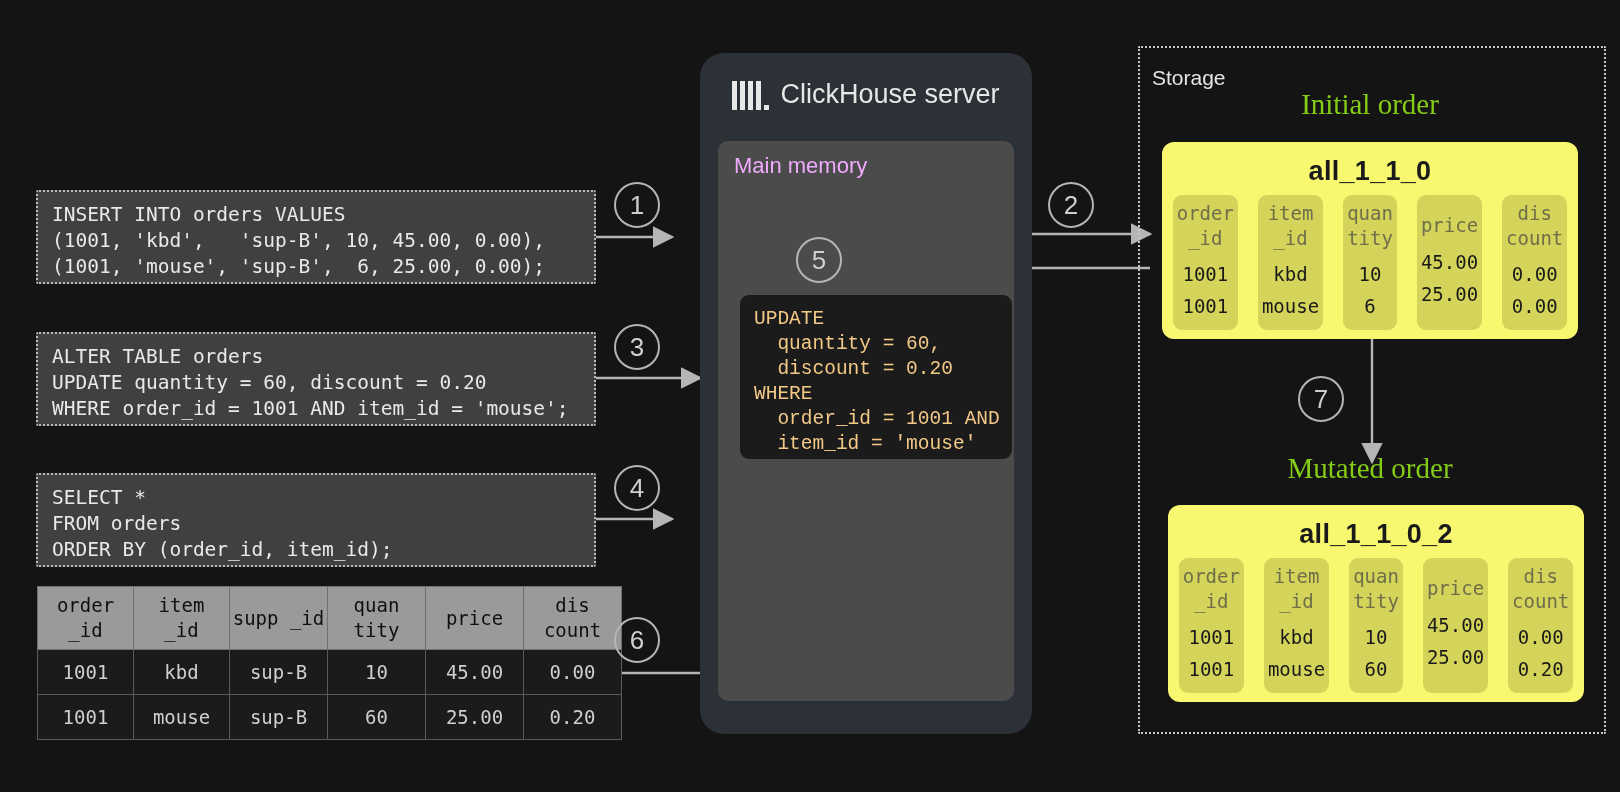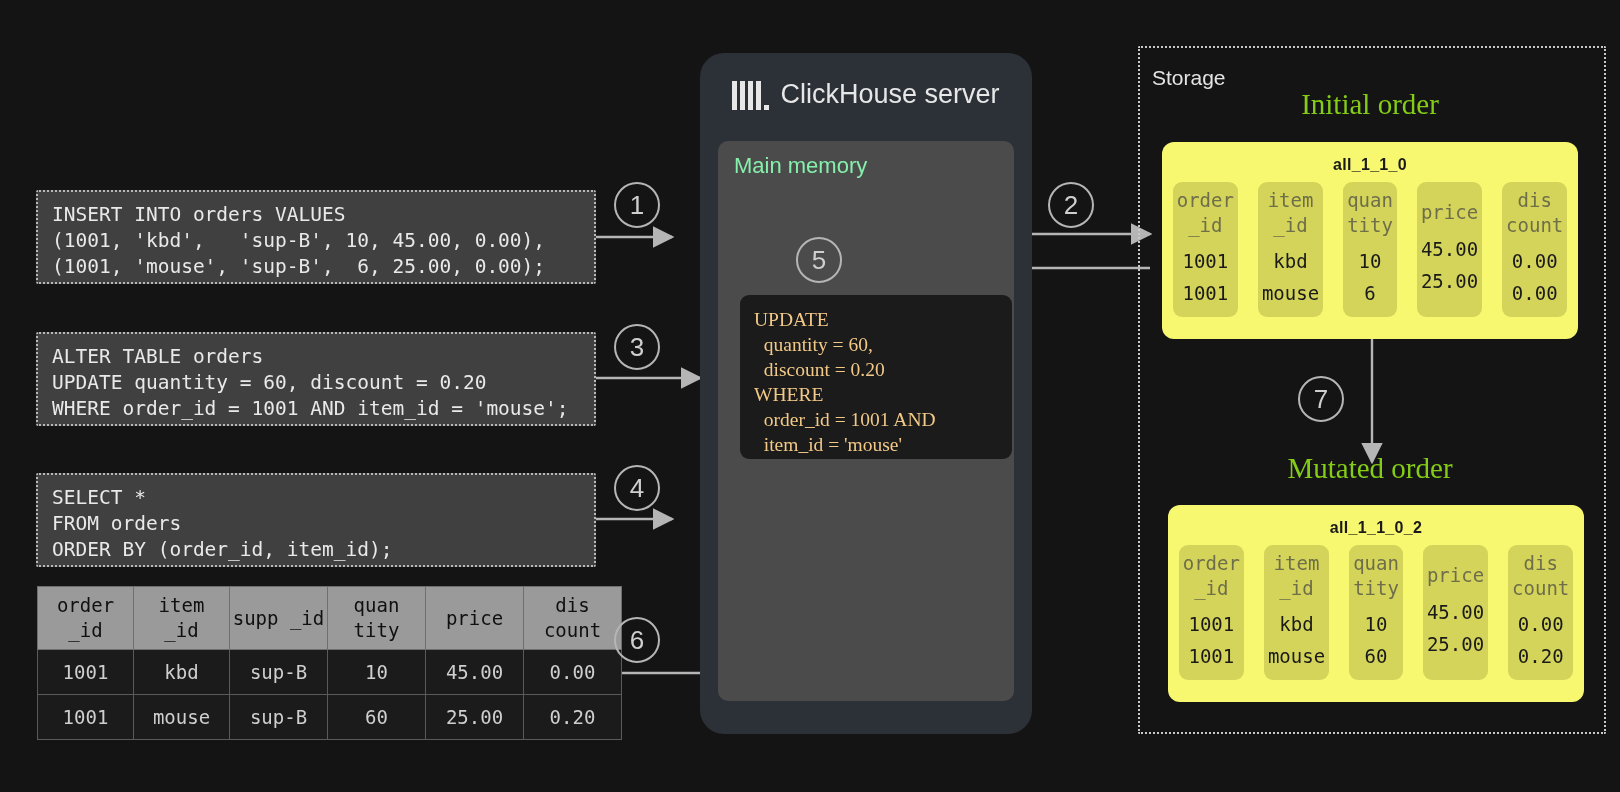--- a/index.html
+++ b/index.html
@@ -25,35 +25,35 @@
       border:1px solid #5a5a5a;padding:11px 2px;text-align:center;}
 
   
   .server{background:#2c3037;border-radius:24px;box-sizing:border-box;}
   .server-title{display:flex;align-items:center;gap:12px;
       font-size:27px;color:#e7e7e7;padding:26px 0 0 32px;}
   .ch-logo{display:flex;align-items:flex-end;gap:3.5px;height:30px;}
   .ch-logo i{display:block;width:4.5px;height:29px;background:#e7e7e7;}
   .ch-logo .dot{width:4.5px;height:5px;background:#e7e7e7;margin-bottom:0px;}
   .mainmem{background:#4b4b4b;border-radius:10px;box-sizing:border-box;}
-  .mainmem-label{font-size:22px;color:#86efac;padding:12px 0 0 16px;}
+  .mainmem-label{font-size:22px;color:#f0abfc;padding:12px 0 0 16px;}
 
   
   .codeblk{background:#1b1b1b;border-radius:9px;box-sizing:border-box;padding:12px 14px;}
-  .codeblk pre{margin:0;font-family:Liberation Serif, serif;
+  .codeblk pre{margin:0;font-family:Liberation Mono, monospace;
       font-size:19.5px;line-height:25px;color:#f3c987;white-space:pre;}
 
   
   .storage{border:2.5px dotted #c9c9c9;border-radius:2px;box-sizing:border-box;}
   .storage-label{font-size:21px;color:#e4e4e4;}
   .order-heading{font-size:29px;color:#84cc16;text-align:center;font-family:Liberation Serif, serif;}
 
   
   .part{background:#f7f770;border-radius:12px;box-sizing:border-box;padding:10px 12px 12px;}
-  .part-name{text-align:center;font-size:16px;font-weight:bold;color:#1a1a1a;
+  .part-name{text-align:center;font-size:27px;font-weight:bold;color:#1a1a1a;
       font-family:"Liberation Sans",sans-serif;padding:4px 0 8px;letter-spacing:.3px;}
   .cols{display:flex;gap:20px;justify-content:center;}
   .col{background:#d4d45a;border-radius:9px;display:flex;flex-direction:column;
        align-items:center;padding:6px 4px 8px;box-sizing:border-box;}
   .col .chead{font-family:"DejaVu Sans Mono","Liberation Mono",monospace;font-size:19px;
        line-height:25px;color:#6e6e4a;text-align:center;white-space:pre;}
   .col .cval{font-family:"DejaVu Sans Mono","Liberation Mono",monospace;font-size:19px;
        line-height:32px;color:#1a1a1a;text-align:center;}
   .col .spacer{height:8px;}
 

